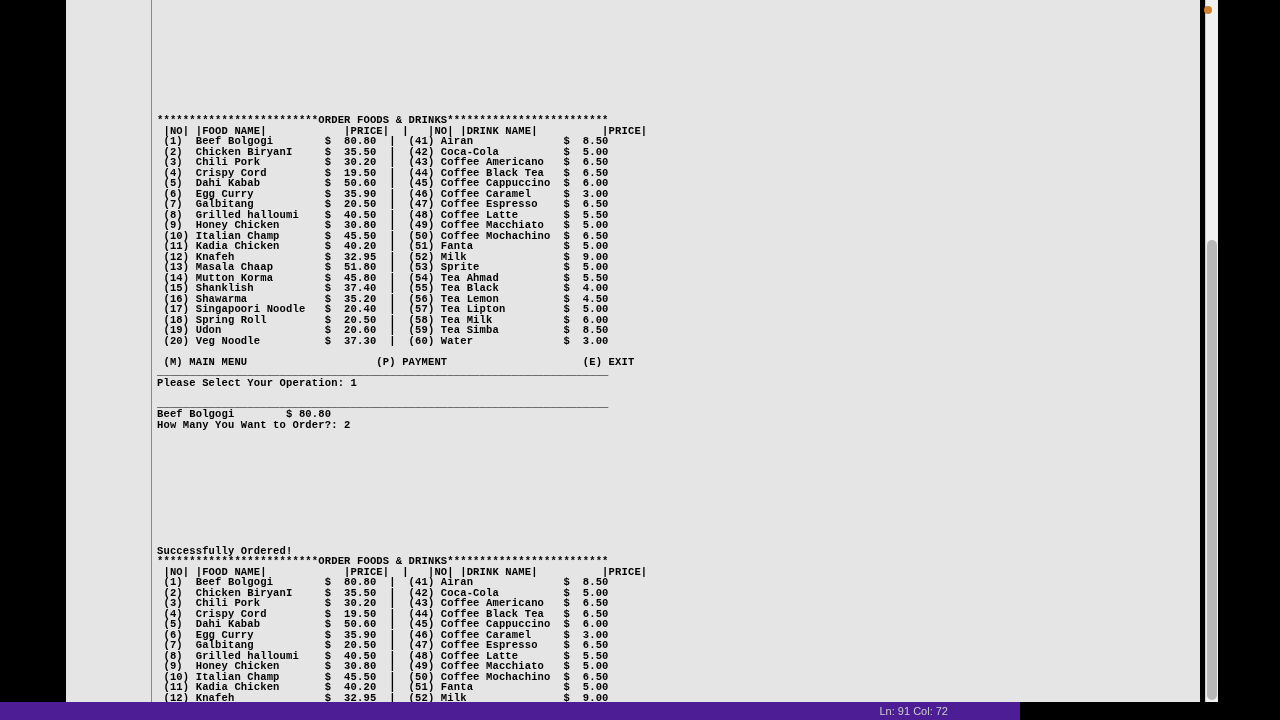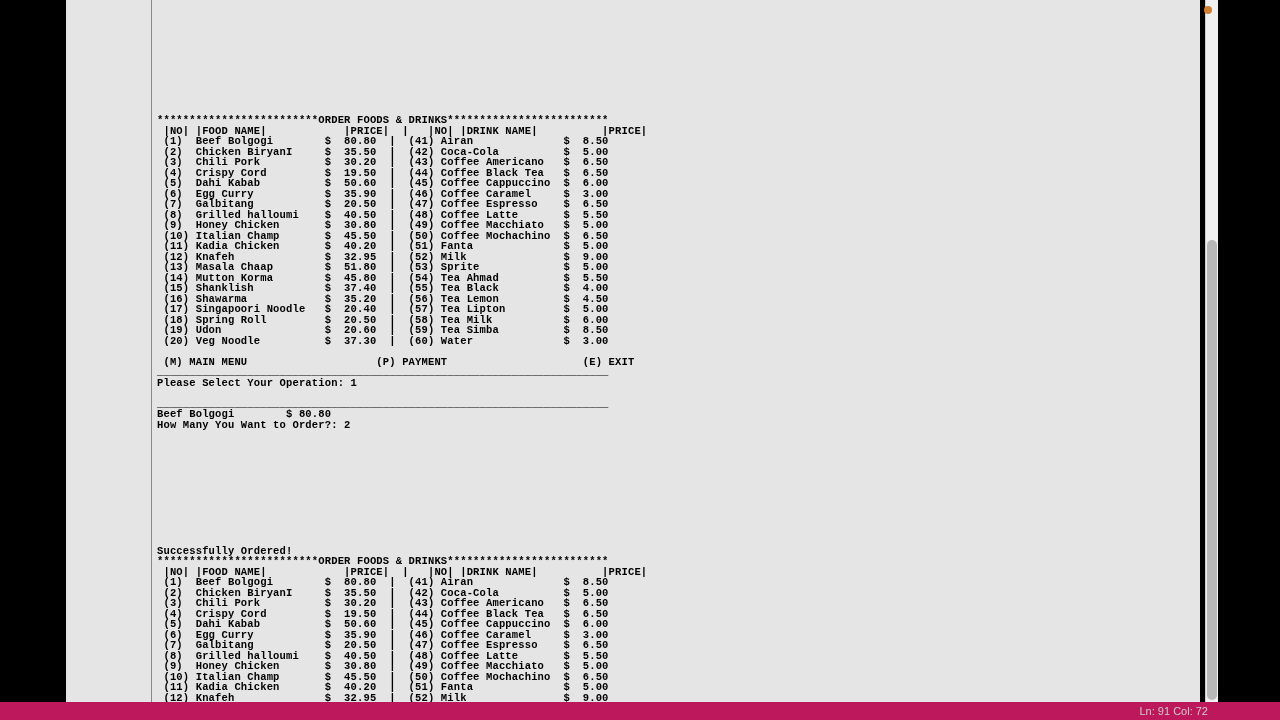--- a/index.html
+++ b/index.html
@@ -53,23 +53,23 @@
     width: 10px;
     top: 240px;
     height: 460px;
     background: #b8b8b8;
     border-radius: 5px;
   }
   .status-bar {
     position: absolute;
     left: 0;
     bottom: 0;
-    width: 1280px;
+    width: 1020px;
     height: 18px;
-    background: #be185d;
+    background: #4c1d95;
     color: #ccc;
     font: 11px/18px sans-serif;
     text-align: right;
     padding-right: 72px;
     box-sizing: border-box;
   }
   .window-dot {
     position: absolute;
     right: 68px;
     top: 6px;

